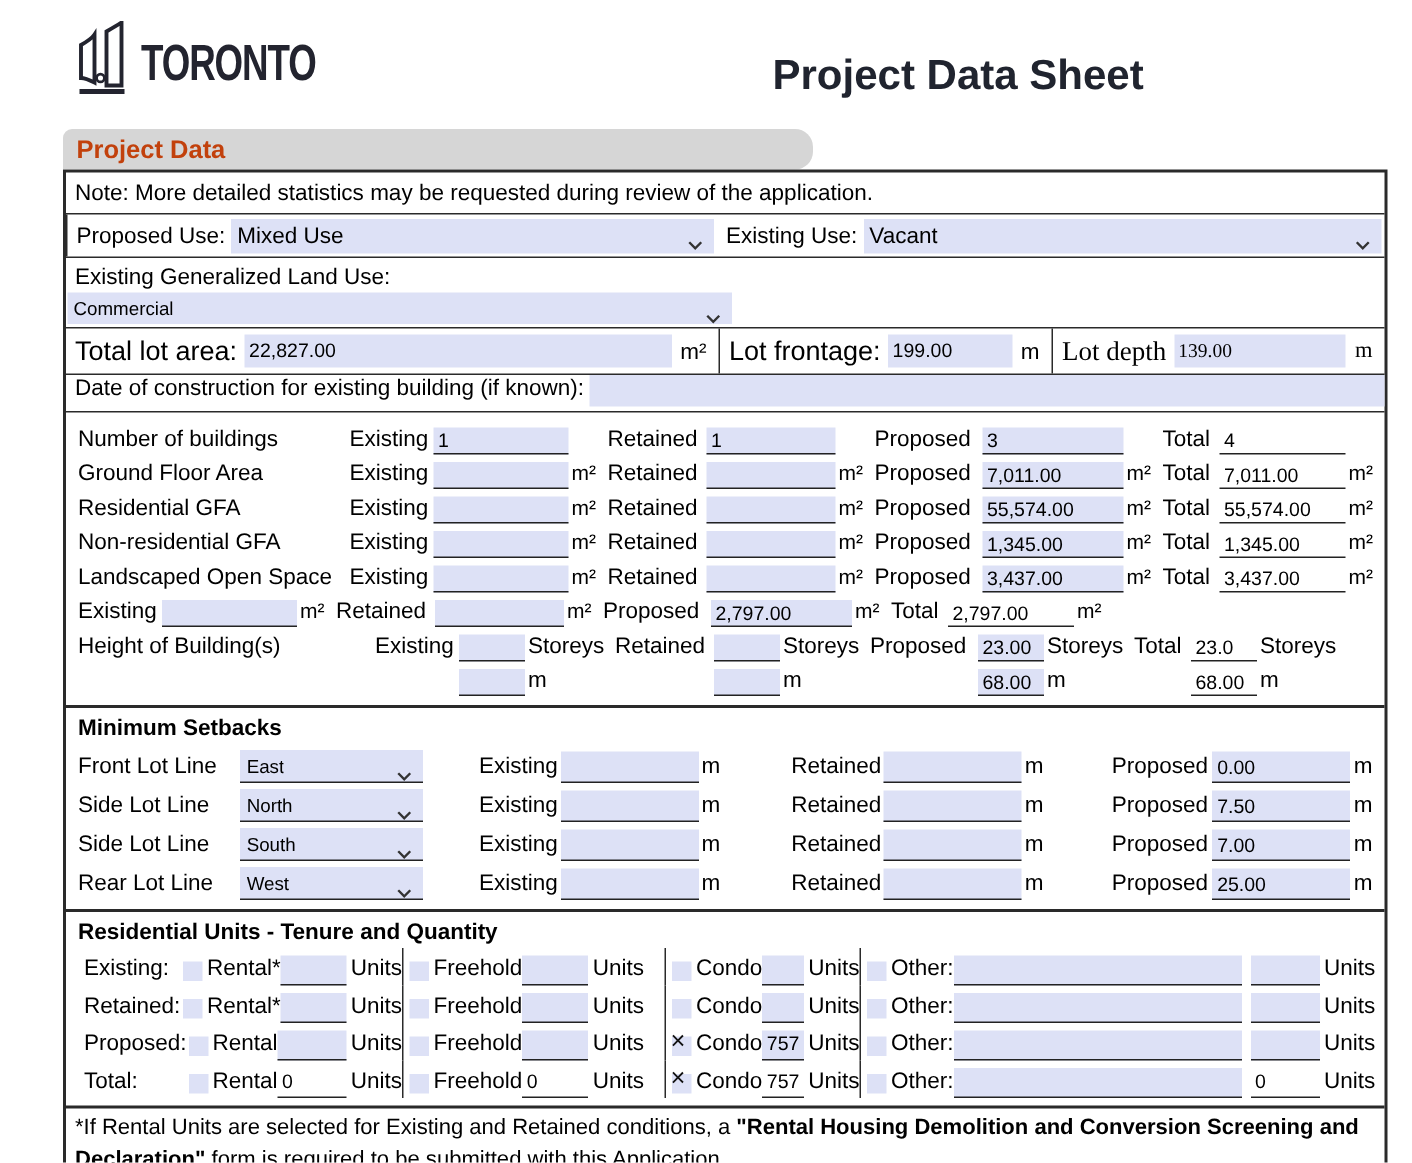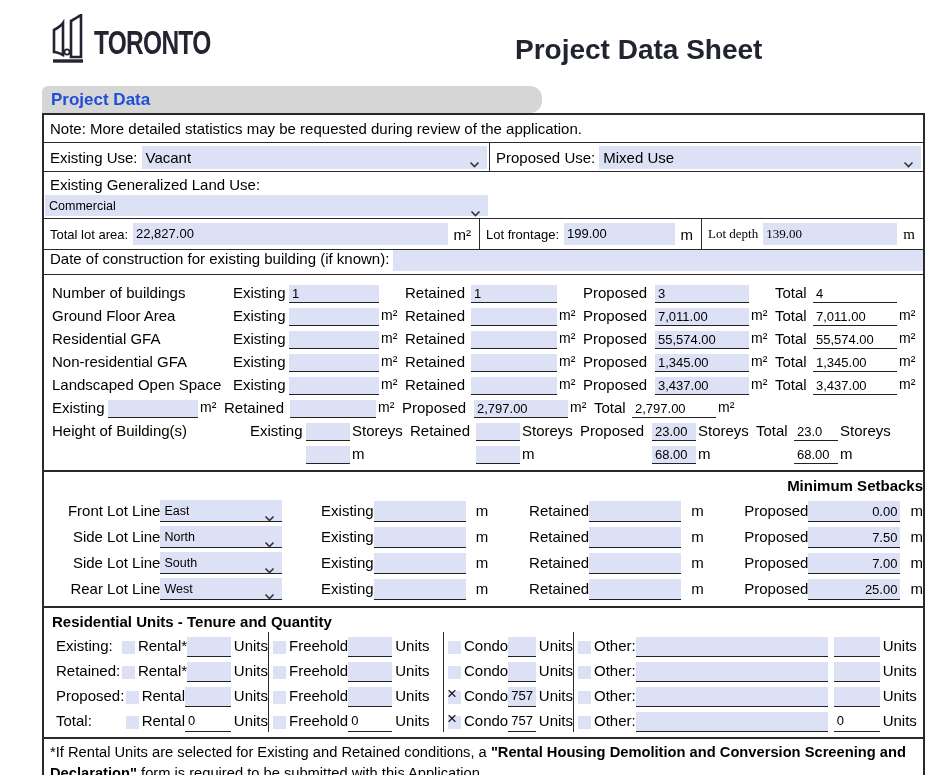--- a/index.html
+++ b/index.html
@@ -3,21 +3,21 @@
 <meta charset="utf-8">
 <style>
   html,body{margin:0;padding:0;background:#fff;}
   body{width:941px;height:775px;position:relative;font-family:"Liberation Sans",sans-serif;color:#000;}
   
   .tophdr{position:absolute;top:0;left:0;width:880px;height:86px;}
   .logo{position:absolute;left:50px;top:14px;display:flex;align-items:center;}
   .logo-word{font-weight:800;font-size:34px;color:#23242f;transform:scaleX(.72);transform-origin:left center;letter-spacing:-1px;margin-left:2px;}
   .sheet-title{position:absolute;left:515px;top:34px;font-size:28px;font-weight:bold;color:#20242f;}
   .secbar{position:absolute;left:42px;top:86px;width:500px;height:27px;background:#d6d6d6;border-radius:6px 12px 12px 0;display:flex;align-items:center;}
-  .secbar span{font-weight:bold;font-size:17px;padding-left:9px;color:#1d4ed8;}
+  .secbar span{font-weight:bold;font-size:17px;padding-left:9px;color:#c2410c;}
   
   .form{position:absolute;left:42px;top:113px;width:879px;border:2px solid #2a2a2a;background:#fff;}
   .row{border-top:1px solid #2a2a2a;box-sizing:border-box;}
   .row:first-child{border-top:none;}
   .thick{border-top:2px solid #2a2a2a;}
   .lav{background:#dde1f6;}
   .ul{border-bottom:1px solid #222;}
   .field{display:inline-block;height:18px;line-height:18px;font-size:13px;padding:0 3px;overflow:hidden;white-space:nowrap;vertical-align:bottom;box-sizing:border-box;}
   .plain{background:transparent;}
   
@@ -39,21 +39,21 @@
   .lu-cell.c2{width:434px;border-left:1px solid #2a2a2a;flex:1;}
   .lu-label{font-size:15px;padding-left:6px;line-height:21px;}
   .lu-cell .select{height:21px;margin:0 1px;}
   .lu-cell .select .selval{font-size:12.5px;}
   
   .lot-row{display:flex;height:31px;align-items:center;}
   .lot-cell{display:flex;align-items:center;height:100%;box-sizing:border-box;}
   .lot-cell.c1{width:435px;}
   .lot-cell.c2{width:222px;border-left:1px solid #2a2a2a;}
   .lot-cell.c3{flex:1;border-left:1px solid #2a2a2a;font-family:Liberation Serif, serif;}
-  .lot-label{font-size:13px;padding:0 5px 0 6px;white-space:nowrap;}
+  .lot-label{font-size:18px;padding:0 5px 0 6px;white-space:nowrap;}
   .lot-field{height:22px;line-height:22px;flex:1;}
   .lot-unit{font-size:15px;padding:0 8px 0 6px;}
   
   .date-row{display:flex;height:25px;align-items:flex-start;}
   .date-label{font-size:15px;padding-left:6px;white-space:nowrap;}
   .date-field{flex:1;height:21px;margin-left:4px;}
   
   .stats{padding:5px 0 6px 0;}
   .srow{display:flex;align-items:flex-end;height:23px;padding-left:8px;font-size:15px;}
   .slabel{width:198px;line-height:21px;}
@@ -61,21 +61,21 @@
   .g{display:flex;align-items:flex-end;}
   .g .clab{flex:none;}
   .ex .clab{width:56px;} .ex .field{width:90px;}
   .re .clab{width:66px;} .re .field{width:86px;}
   .pr .clab{width:72px;} .pr .field{width:94px;}
   .to .clab{width:38px;} .to .field{width:84px;}
   .unit{display:inline-block;width:24px;font-size:14px;line-height:21px;padding-left:2px;}
   .sm{width:44px !important;}
   .stunit{width:58px;font-size:15px;line-height:21px;padding-left:2px;}
   
-  .setbacks{padding:3px 0 6px 0;text-align:right;}
+  .setbacks{padding:3px 0 6px 0;}
   .sb-title,.ru-title{font-weight:bold;font-size:15px;padding-left:8px;line-height:21px;}
   .sbrow{display:flex;align-items:flex-end;height:26px;padding-left:8px;font-size:15px;}
   .sb-label{width:116px;line-height:22px;}
   .sb-sel{width:130px;}
   .sb-sel .select{height:22px;}
   .sb-sel .selval{font-size:12.5px;}
   .sb-gap1{width:40px;} .sb-gap2{width:42px;} .sb-gap3{width:40px;}
   .sb-col{width:58px;line-height:22px;}
   .sb-col2{width:66px;line-height:22px;}
   .sb-col3{width:72px;line-height:22px;}
@@ -120,33 +120,33 @@
 </div>
 <div class="secbar">
   <span>Project Data</span>
 </div>
 
 <div class="form">
 
   <div class="row note-row">Note: More detailed statistics may be requested during review of the application.</div>
 
   <div class="row use-row">
+    <div class="use-cell c2">
+      <span class="use-label">Proposed Use:</span>
+      <div class="select lav">
+        <span class="selval">Mixed Use</span>
+        <span class="chev"><svg width="11" height="7" viewBox="0 0 11 7">
+              <path d="M1.5 1.5l4 4 4-4" stroke="#333" fill="none" stroke-width="1.6"></path>
+            </svg></span>
+      </div>
+    </div>
     <div class="use-cell c1">
       <span class="use-label">Existing Use:</span>
       <div class="select lav">
         <span class="selval">Vacant</span>
-        <span class="chev"><svg width="11" height="7" viewBox="0 0 11 7">
-              <path d="M1.5 1.5l4 4 4-4" stroke="#333" fill="none" stroke-width="1.6"></path>
-            </svg></span>
-      </div>
-    </div>
-    <div class="use-cell c2">
-      <span class="use-label">Proposed Use:</span>
-      <div class="select lav">
-        <span class="selval">Mixed Use</span>
         <span class="chev"><svg width="11" height="7" viewBox="0 0 11 7">
               <path d="M1.5 1.5l4 4 4-4" stroke="#333" fill="none" stroke-width="1.6"></path>
             </svg></span>
       </div>
     </div>
   </div>
 
   <div class="row lu-row">
     <div class="lu-cell c1">
       <div class="lu-label">Existing Generalized Land Use:</div>

